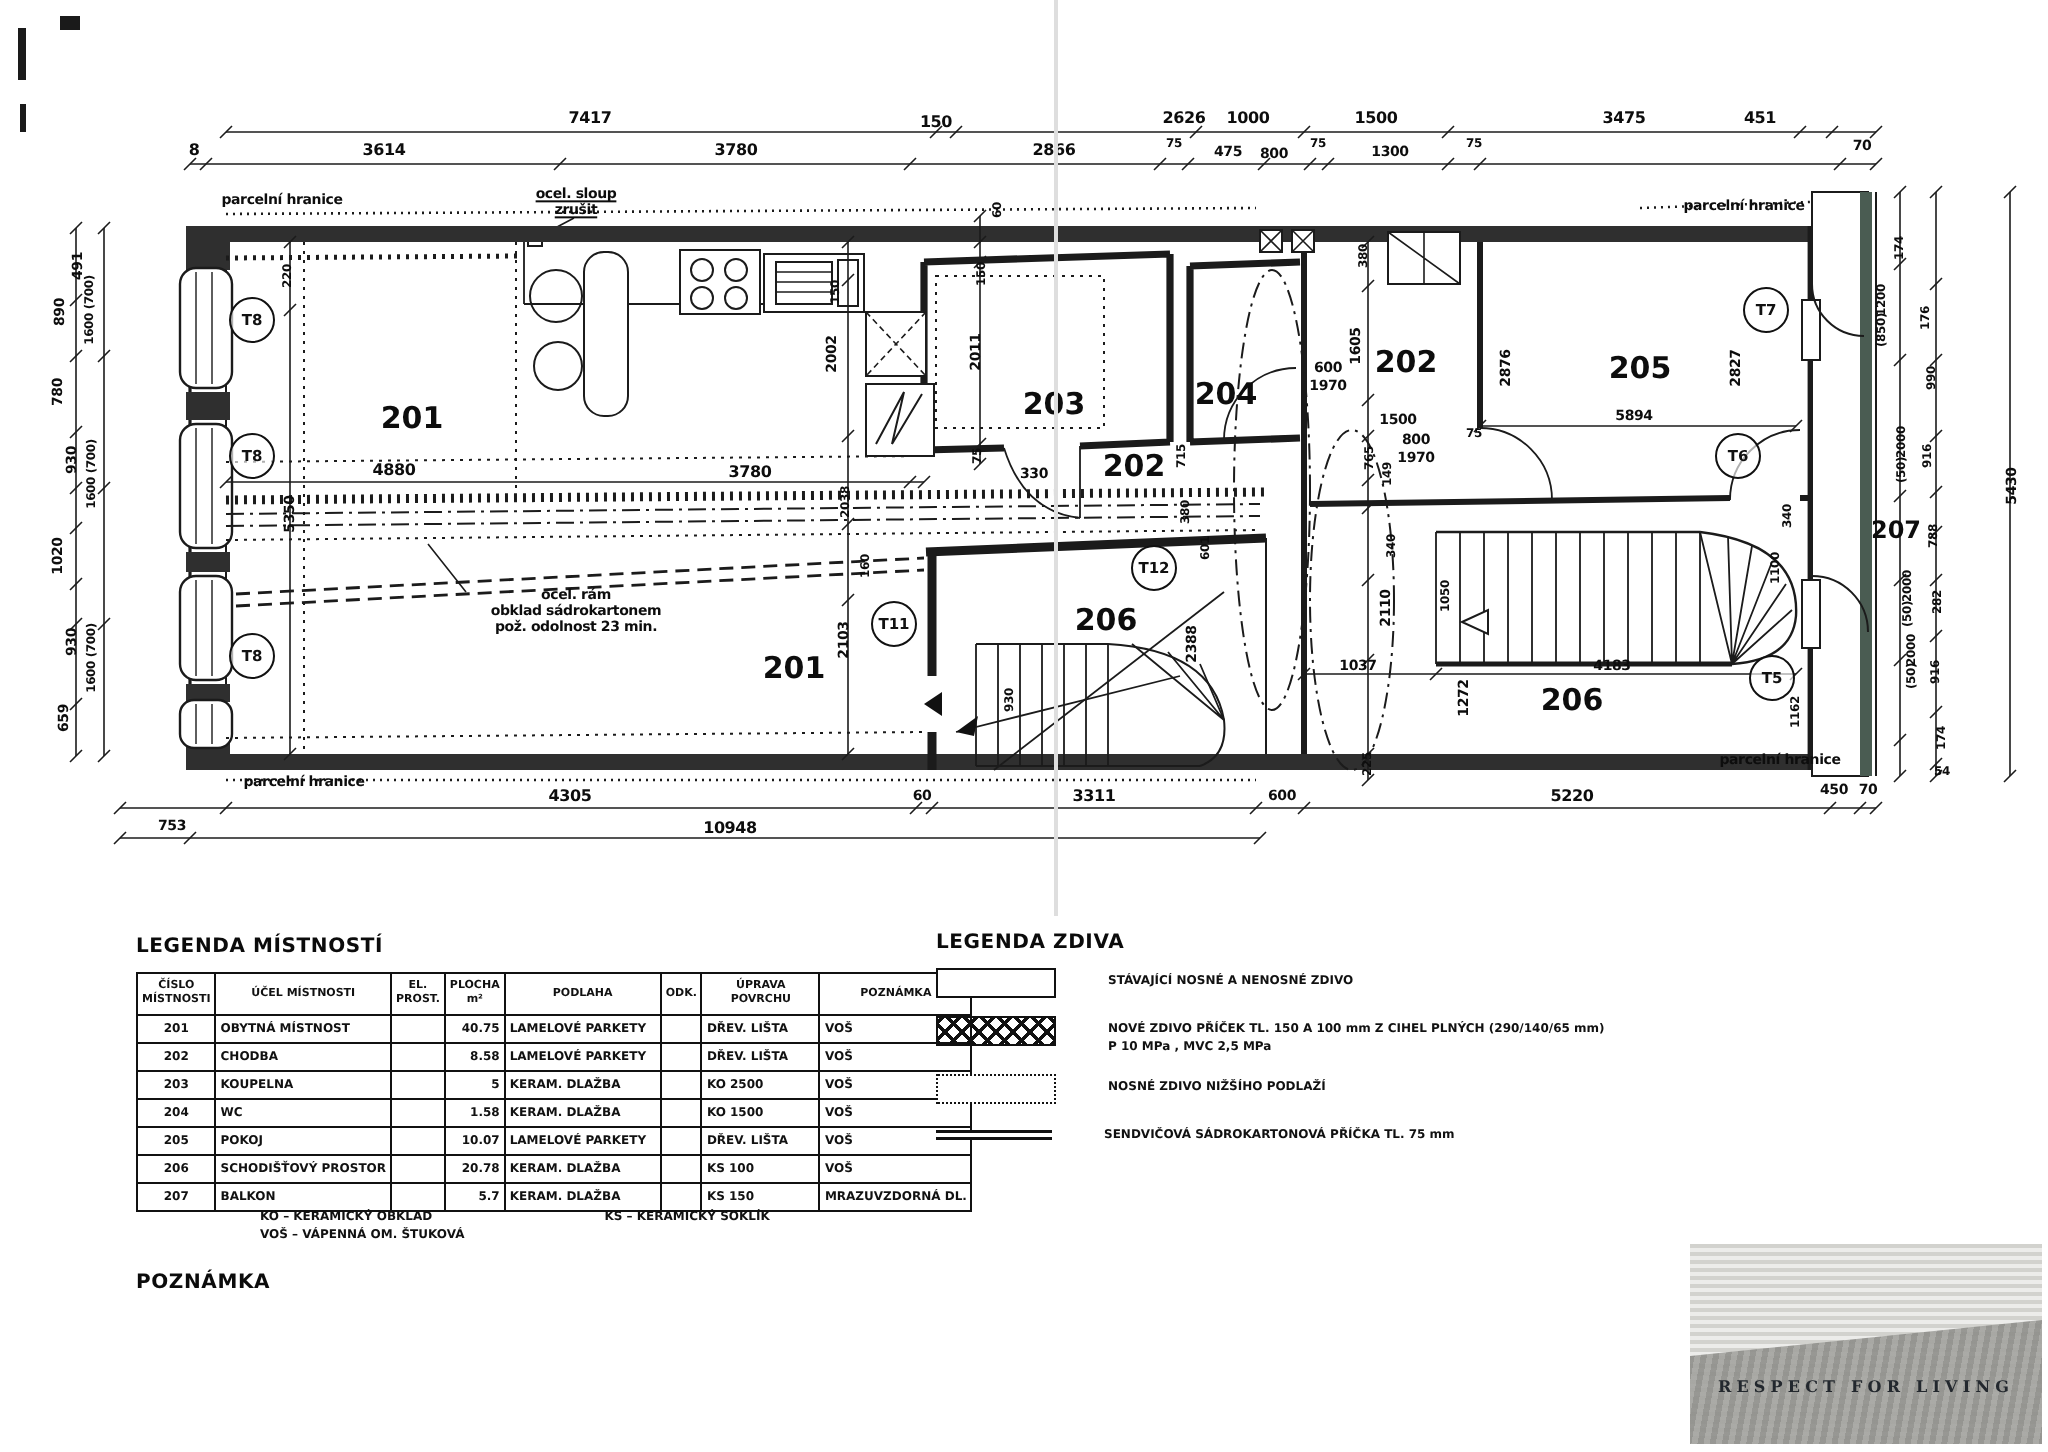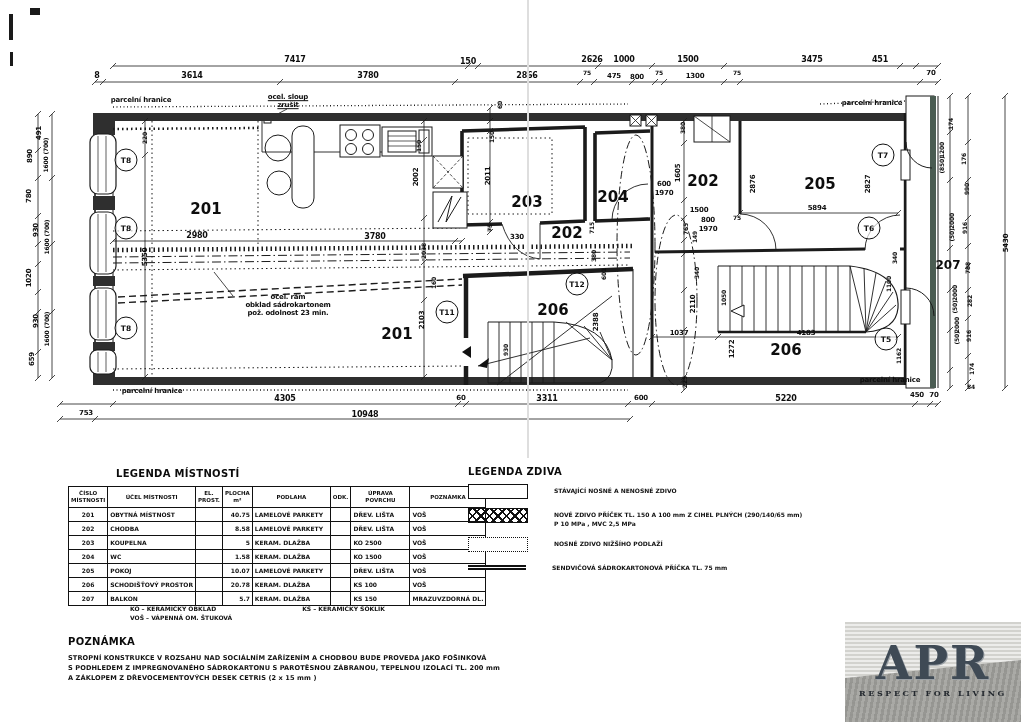--- a/index.html
+++ b/index.html
@@ -344,21 +344,21 @@
       <div class="lbl rot" style="left: 46px; top: 155px; font-size: 6px;">1600 (700)</div>
       <div class="lbl rot" style="left: 30px; top: 196px; font-size: 7px;">780</div>
       <div class="lbl rot" style="left: 37px; top: 230px; font-size: 7px;">930</div>
       <div class="lbl rot" style="left: 47px; top: 237px; font-size: 6px;">1600 (700)</div>
       <div class="lbl rot" style="left: 30px; top: 278px; font-size: 7px;">1020</div>
       <div class="lbl rot" style="left: 37px; top: 321px; font-size: 7px;">930</div>
       <div class="lbl rot" style="left: 47px; top: 329px; font-size: 6px;">1600 (700)</div>
       <div class="lbl rot" style="left: 33px; top: 359px; font-size: 7px;">659</div>
       <div class="lbl rot" style="left: 145px; top: 138px; font-size: 6px;">220</div>
       <div class="lbl rot" style="left: 146px; top: 257px; font-size: 7px;">5350</div>
-      <div class="lbl" style="left: 197px; top: 236px;">2980</div>
+      <div class="lbl" style="left: 197px; top: 236px;">4880</div>
       <div class="lbl" style="left: 375px; top: 237px;">3780</div>
       <div class="lbl rot" style="left: 419px; top: 146px; font-size: 6px;">150</div>
       <div class="lbl rot" style="left: 417px; top: 177px; font-size: 7px;">2002</div>
       <div class="lbl rot" style="left: 424px; top: 251px; font-size: 6px;">2038</div>
       <div class="lbl rot" style="left: 434px; top: 283px; font-size: 6px;">160</div>
       <div class="lbl rot" style="left: 423px; top: 320px; font-size: 7px;">2103</div>
       <div class="lbl rot" style="left: 500px; top: 105px; font-size: 6px;">60</div>
       <div class="lbl rot" style="left: 492px; top: 137px; font-size: 6px;">150</div>
       <div class="lbl rot" style="left: 489px; top: 176px; font-size: 7px;">2011</div>
       <div class="lbl rot" style="left: 490px; top: 228px; font-size: 6px;">75</div>
@@ -435,21 +435,21 @@
       <div class="tcircle" style="left: 577px; top: 284px;">T12</div>
       <div class="tcircle" style="left: 883px; top: 155px;">T7</div>
       <div class="tcircle" style="left: 869px; top: 228px;">T6</div>
       <div class="tcircle" style="left: 886px; top: 339px;">T5</div>
     </div>
   <div class="fold"></div>
   <div class="speck" style="left:30px;top:8px;width:10px;height:7px;"></div>
   <div class="speck" style="left:9px;top:14px;width:4px;height:26px;"></div>
   <div class="speck" style="left:10px;top:52px;width:3px;height:14px;"></div>
 
-  <div class="sec-title" style="left:68px;top:468px;margin-left:48px;">LEGENDA MÍSTNOSTÍ</div>
+  <div class="sec-title" style="left:68px;top:468px;">LEGENDA MÍSTNOSTÍ</div>
   <table id="room-table">
     <colgroup>
         <col>
         <col>
         <col>
         <col>
         <col>
         <col>
         <col>
         <col>
@@ -561,23 +561,19 @@
         <div class="wl-text">NOSNÉ ZDIVO NIŽŠÍHO PODLAŽÍ</div>
       </div>
       <div class="wl-item">
         <div class="sw sandwich"></div>
         <div class="wl-text">SENDVIČOVÁ SÁDROKARTONOVÁ PŘÍČKA TL. 75 mm</div>
       </div>
     </div>
 
   <div id="note">
     <div class="sec-title" style="position:static;">POZNÁMKA</div>
-    <div class="lines">STROPNÍ KONSTRUKCE V ROZSAHU NAD SOCIÁLNÍM ZAŘÍZENÍM A CHODBOU BUDE PROVEDA JAKO FOŠINKOVÁ
-S PODHLEDEM Z IMPREGNOVANÉHO SÁDROKARTONU S PAROTĚSNOU ZÁBRANOU, TEPELNOU IZOLACÍ TL. 200 mm
-A ZÁKLOPEM Z DŘEVOCEMENTOVÝCH DESEK CETRIS (2 x 15 mm )</div>
   </div>
 
   <div id="logo">
     <div class="diag"></div>
-    <div class="apr">APR</div>
     <div class="tag">RESPECT FOR LIVING</div>
   </div>
 </div>
 
 </body></html>

